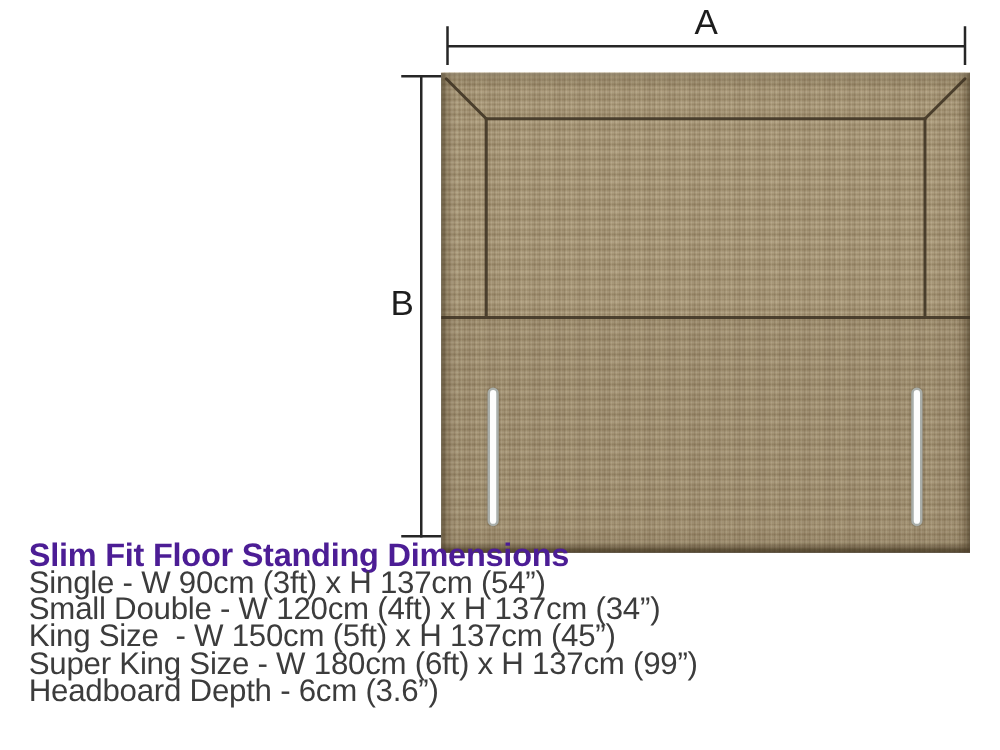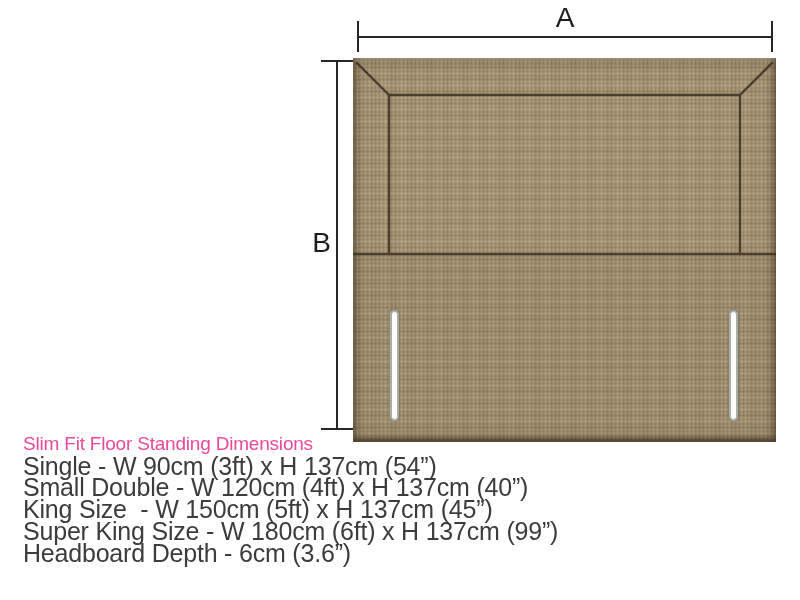--- a/index.html
+++ b/index.html
@@ -51,21 +51,21 @@
     position:absolute;top:252px;width:9px;height:111px;
     background:#fdfdfd;border:2px solid #a9aeaa;border-radius:6px;
     box-sizing:border-box;box-shadow:0 0 2px rgba(70,60,40,.55);
   }
   #leg-slot-left{left:37px;}
   #leg-slot-right{left:376px;}
 
   
   #spec-block{position:absolute;left:23px;top:433px;color:#3c3c3c;}
   #spec-title{
-    font-size:19px;font-weight:normal;color:#ec4899;letter-spacing:-.2px;
+    font-size:26px;font-weight:bold;color:#4c1d95;letter-spacing:-.2px;
     line-height:22.5px;white-space:pre;
   }
   .spec-line{font-size:25px;line-height:21.8px;letter-spacing:-.2px;white-space:pre;}
 </style>
 </head>
 <body>
 
 <div id="stage">
 
   <div class="dim" id="a-line"></div>
@@ -90,19 +90,19 @@
         <line x1="0" y1="196" x2="423" y2="196"></line>
       </g>
     </svg>
     <div class="leg-slot" id="leg-slot-left"></div>
     <div class="leg-slot" id="leg-slot-right"></div>
   </div>
 
   <div id="spec-block">
     <div id="spec-title">Slim Fit Floor Standing Dimensions</div>
     <div class="spec-line">Single - W 90cm (3ft) x H 137cm (54”)</div>
-    <div class="spec-line">Small Double - W 120cm (4ft) x H 137cm (40”)</div>
+    <div class="spec-line">Small Double - W 120cm (4ft) x H 137cm (34”)</div>
     <div class="spec-line">King Size  - W 150cm (5ft) x H 137cm (45”)</div>
     <div class="spec-line">Super King Size - W 180cm (6ft) x H 137cm (99”)</div>
     <div class="spec-line">Headboard Depth - 6cm (3.6”)</div>
   </div>
 
 </div>
 
 </body></html>

